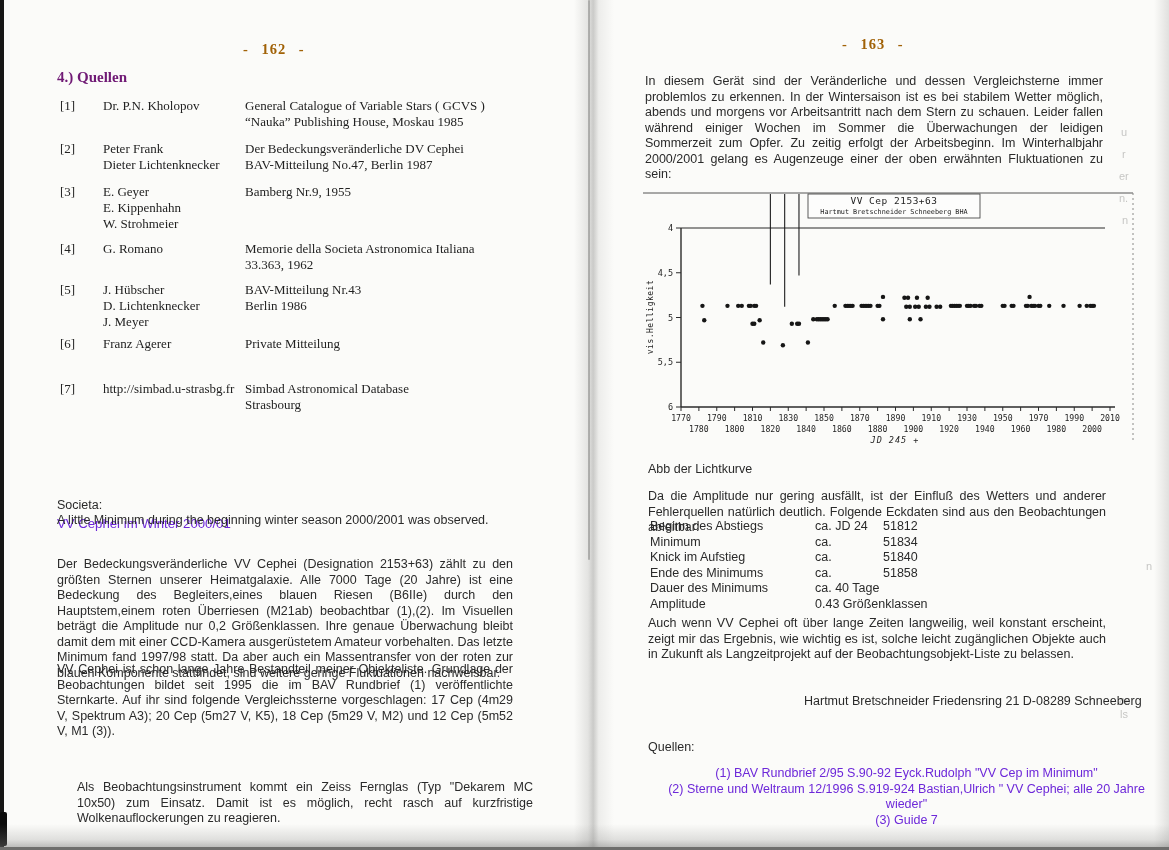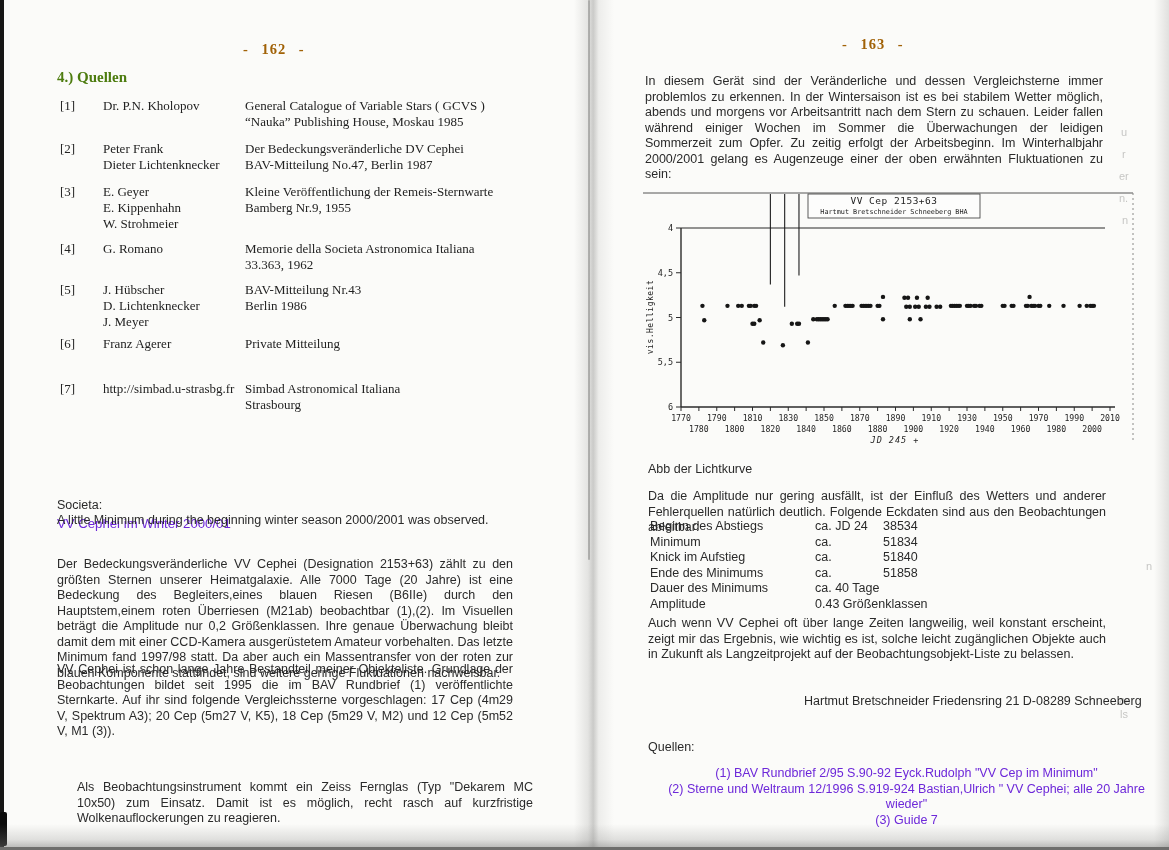--- a/index.html
+++ b/index.html
@@ -20,21 +20,21 @@
   .fold-line{left:588px;top:0;width:2px;height:560px;background:rgba(80,80,78,.35);border-radius:2px;}
   .bottom-band{left:0;top:824px;width:1169px;height:26px;
     background:linear-gradient(180deg,rgba(0,0,0,0) 0%,rgba(140,140,138,.25) 60%,rgba(110,110,108,.55) 100%);}
   .bottom-line{left:0;top:847px;width:1169px;height:3px;background:#6e6e6c;}
   .right-shade{left:1154px;top:0;width:15px;height:850px;
     background:linear-gradient(90deg,rgba(0,0,0,0),rgba(130,130,128,.22));}
   .ghost{color:#9a9a98;opacity:.55;font-size:11px;}
 
   
   .pageno{font-family:"Liberation Serif",serif;font-weight:bold;font-size:14.5px;letter-spacing:1px;word-spacing:8px;color:#a16207;}
-  .src-heading{font-family:"Liberation Serif",serif;font-weight:bold;font-size:15px;color:#4d7c0f;}
+  .src-heading{font-family:"Liberation Serif",serif;font-weight:bold;font-size:15px;color:#701a75;}
   #sources-list{left:57px;top:0;width:470px;height:430px;}
   .src-row{position:absolute;left:0;width:470px;font-family:"Liberation Serif",serif;font-size:13px;line-height:15.8px;color:#222;}
   .src-ref{position:absolute;left:3px;top:0;}
   .src-authors{position:absolute;left:46px;top:0;width:145px;}
   .src-work{position:absolute;left:188px;top:0;width:285px;}
 
   .art-title{font-weight:normal;font-size:13.2px;color:#6d28d9;margin-top:45px;}
   .bodytext{font-size:12.5px;line-height:15.5px;text-align:justify;color:#2a2a2a;}
   .nojust{text-align:left;}
 
@@ -99,21 +99,20 @@
         </div>
       </div>
       <div class="src-row" style="top: 184px;">
         <span class="src-ref">[3]</span>
         <div class="src-authors">
           <div>E. Geyer</div>
           <div>E. Kippenhahn</div>
           <div>W. Strohmeier</div>
         </div>
         <div class="src-work">
-          <div>Kleine Veröffentlichung der Remeis-Sternwarte</div>
           <div>Bamberg Nr.9, 1955</div>
         </div>
       </div>
       <div class="src-row" style="top: 241px;">
         <span class="src-ref">[4]</span>
         <div class="src-authors">
           <div>G. Romano</div>
         </div>
         <div class="src-work">
           <div>Memorie della Societa Astronomica Italiana</div>
@@ -140,21 +139,21 @@
         <div class="src-work">
           <div>Private Mitteilung</div>
         </div>
       </div>
       <div class="src-row" style="top: 381px;">
         <span class="src-ref">[7]</span>
         <div class="src-authors">
           <div>http://simbad.u-strasbg.fr</div>
         </div>
         <div class="src-work">
-          <div>Simbad Astronomical Italiana</div>
+          <div>Simbad Astronomical Database</div>
           <div>Strasbourg</div>
         </div>
       </div>
     </div>
 
   <div class="abs sans art-title" style="left:57px;top:471px;">VV Cephei im Winter 2000/01</div>
   <div class="abs sans bodytext nojust" style="left:57px;top:498px;width:456px;">Societa:</div>
   <div class="abs sans bodytext nojust" style="left:57px;top:513px;width:470px;">A little Minimum during the beginning winter season 2000/2001 was observed.</div>
 
   <div class="abs sans bodytext" style="left:57px;top:557px;width:456px;">Der Bedeckungsveränderliche VV Cephei (Designation 2153+63) zählt zu den größten Sternen unserer Heimatgalaxie. Alle 7000 Tage (20 Jahre) ist eine Bedeckung des Begleiters,eines blauen Riesen (B6IIe) durch den Hauptstem,einem roten Überriesen (M21ab) beobachtbar (1),(2). Im Visuellen beträgt die Amplitude nur 0,2 Größenklassen. Ihre genaue Überwachung bleibt damit dem mit einer CCD-Kamera ausgerüstetem Amateur vorbehalten. Das letzte Minimum fand 1997/98 statt. Da aber auch ein Massentransfer von der roten zur blauen Komponente stattfindet, sind weitere geringe Fluktuationen nachweisbar.</div>
@@ -334,21 +333,21 @@
   </div>
 
   <div class="abs sans bodytext nojust" style="left:648px;top:462px;width:300px;">Abb der Lichtkurve</div>
 
   <div class="abs sans bodytext" style="left:648px;top:489px;width:458px;">Da die Amplitude nur gering ausfällt, ist der Einfluß des Wetters und anderer Fehlerquellen natürlich deutlich. Folgende Eckdaten sind aus den Beobachtungen ableitbar:</div>
 
   <div id="eckdaten" class="abs">
       <div class="ek-row" style="top: 0px;">
         <span class="ek-label">Beginn des Abstiegs</span>
         <span class="ek-prefix">ca. JD  24</span>
-        <span class="ek-value">38534</span>
+        <span class="ek-value">51812</span>
       </div>
       <div class="ek-row" style="top: 15.6px;">
         <span class="ek-label">Minimum</span>
         <span class="ek-prefix">ca.</span>
         <span class="ek-value">51834</span>
       </div>
       <div class="ek-row" style="top: 31.2px;">
         <span class="ek-label">Knick im Aufstieg</span>
         <span class="ek-prefix">ca.</span>
         <span class="ek-value">51840</span>

